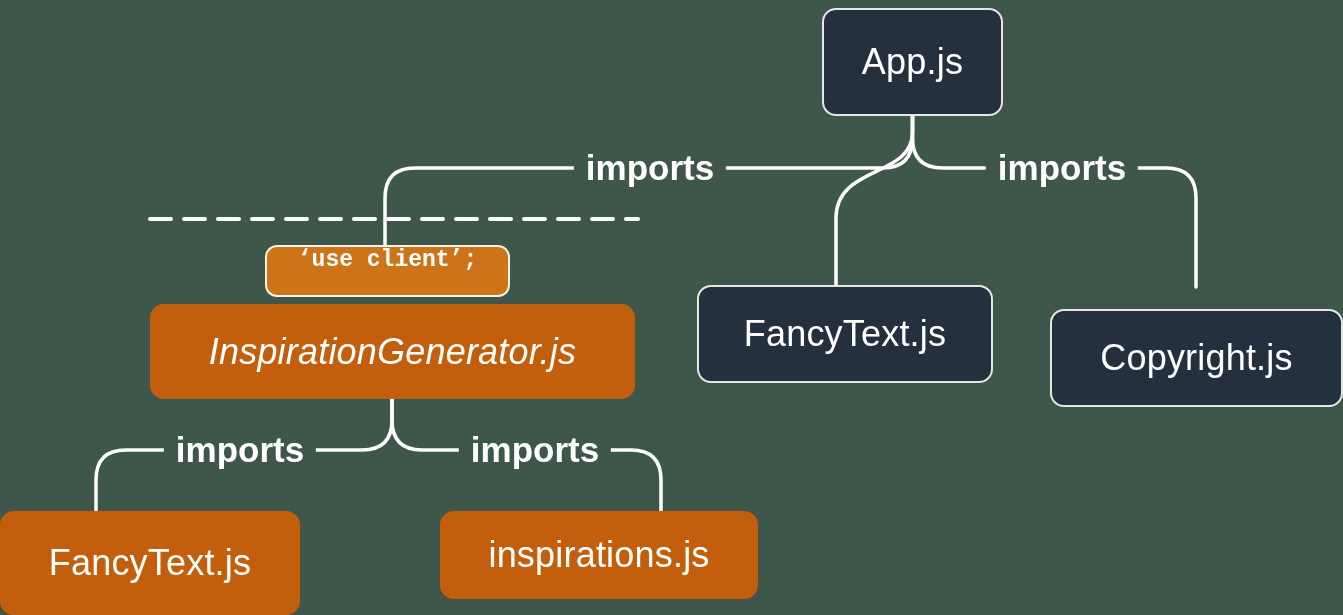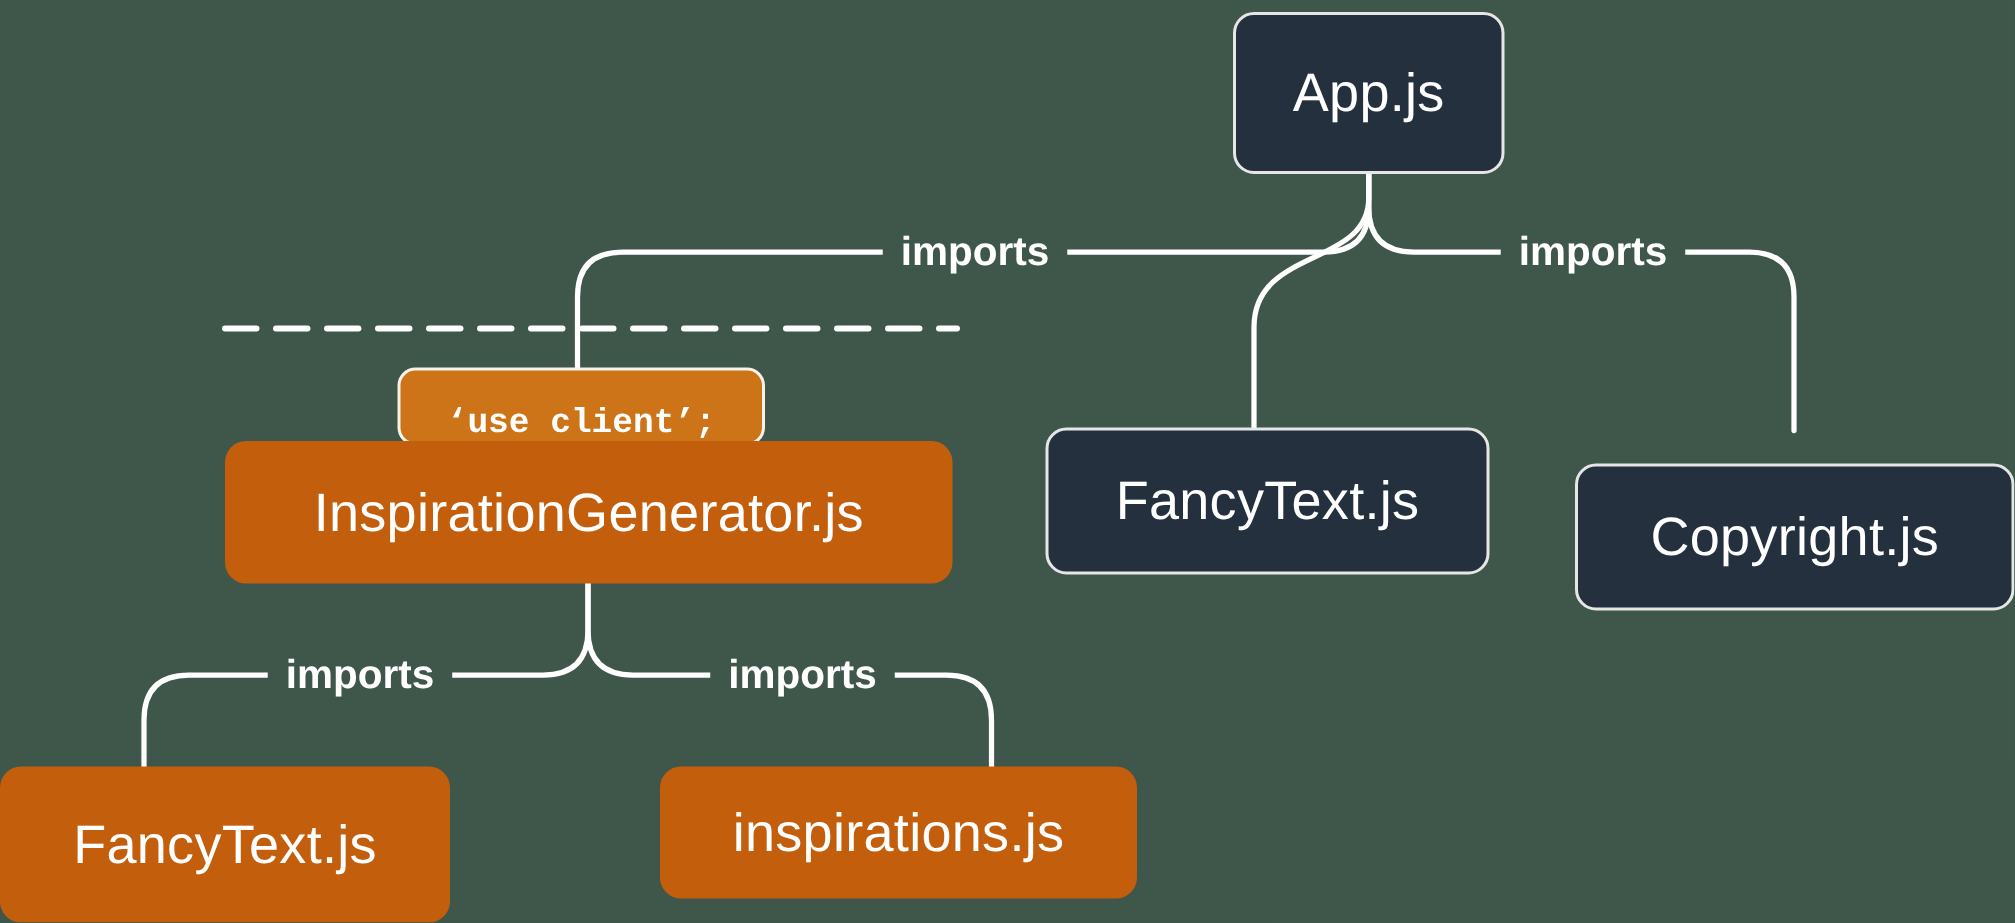--- a/index.html
+++ b/index.html
@@ -52,46 +52,46 @@
   .node.server {
     background: var(--server);
     border: 2px solid #E6E6E6;
   }
   .node.client {
     background: var(--client);
   }
   .badge {
     position: absolute;
     display: flex;
-    align-items: flex-end;
+    align-items: flex-start;
     justify-content: center;
     background: var(--client-badge);
     border: 2px solid rgba(255,255,255,0.9);
     border-radius: 12px;
     color: var(--text);
     font-family: "Liberation Mono", monospace;
     font-size: 23px;
     font-weight: 700;
     white-space: nowrap;
     z-index: 2;
   }
   .edge-label {
     position: absolute;
     transform: translate(-50%, -50%);
     background: var(--bg);
     color: var(--text);
-    font-size: 27px;
+    font-size: 35px;
     font-weight: 600;
     padding: 0 12px;
     white-space: nowrap;
     z-index: 4;
   }
   
   .n-app        { left: 822px;  top: 8px;   width: 181px; height: 108px;  }
-  .n-ig         { left: 150px;  top: 294px; width: 485px; height: 95px;  }
+  .n-ig         { left: 150px;  top: 304px; width: 485px; height: 95px; font-style: italic;  }
   .n-badge      { left: 265px;  top: 245px; width: 245px; height: 52px;  }
   .n-fancy-top  { left: 697px;  top: 285px; width: 296px; height: 98px;  }
   .n-copyright  { left: 1050px; top: 285px; width: 293px; height: 98px; margin-top: 24px;  }
   .n-fancy-bot  { left: 0px;    top: 511px; width: 300px; height: 104px; }
   .n-insp       { left: 440px;  top: 511px; width: 318px; height: 88px; }
   
   .l-app-ig     { left: 650px;  top: 168px; }
   .l-app-copy   { left: 1062px; top: 168px; }
   .l-ig-fancy   { left: 240px;  top: 450px; }
   .l-ig-insp    { left: 535px;  top: 450px; }

